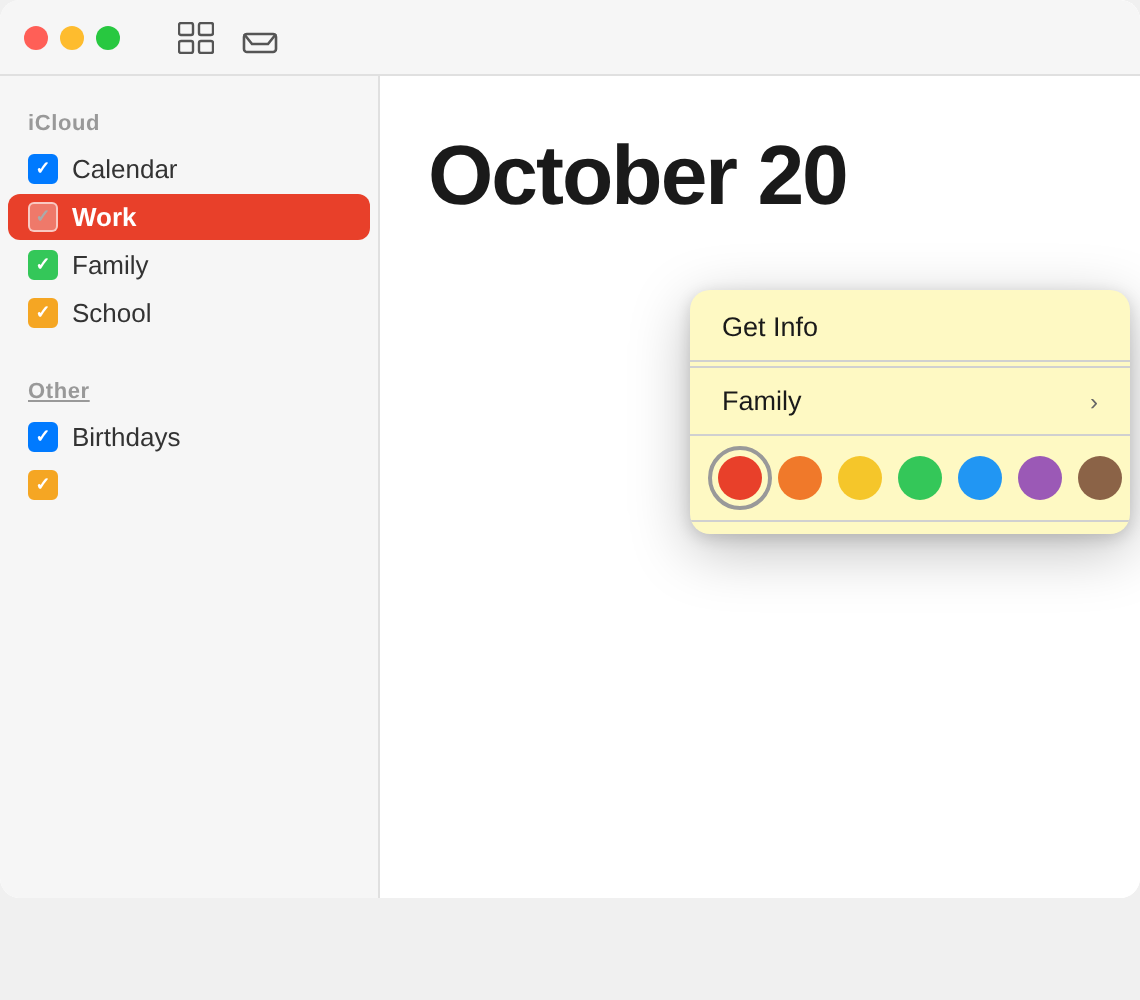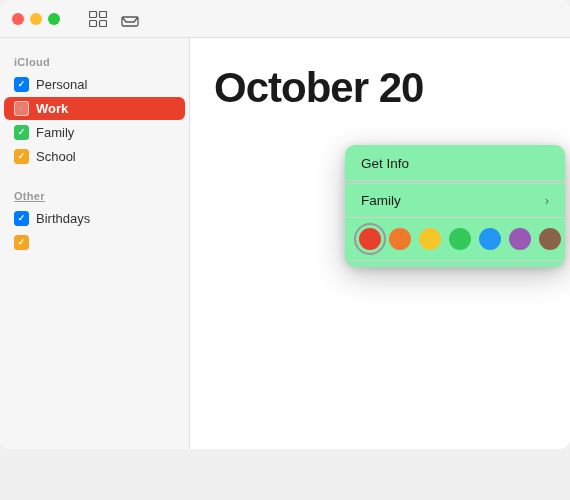--- a/index.html
+++ b/index.html
@@ -172,21 +172,21 @@
       color: #666;
       cursor: pointer;
     }
 
     
     .context-menu {
       position: absolute;
       top: 145px;
       left: 155px;
       width: 220px;
-      background: #86efac;
+      background: #fef9c3;
       border-radius: 10px;
       box-shadow: 0 8px 30px rgba(0,0,0,0.25), 0 2px 8px rgba(0,0,0,0.15);
       z-index: 100;
       overflow: hidden;
       padding: 4px 0;
     }
 
     .menu-item {
       padding: 7px 16px;
       font-size: 13.5px;
@@ -271,21 +271,21 @@
     </div>
   </div>
 
   <div class="sidebar">
     <div class="sidebar-section-label">iCloud</div>
 
     <div class="calendar-item">
       <div class="cal-checkbox checked-blue">
         <span class="checkmark">✓</span>
       </div>
-      <span class="cal-label">Personal</span>
+      <span class="cal-label">Calendar</span>
     </div>
 
     <div class="calendar-item selected">
       <div class="cal-checkbox checked-white">
         <span class="checkmark" style="color:#aaa;">✓</span>
       </div>
       <span class="cal-label">Work</span>
     </div>
 
     <div class="calendar-item">

